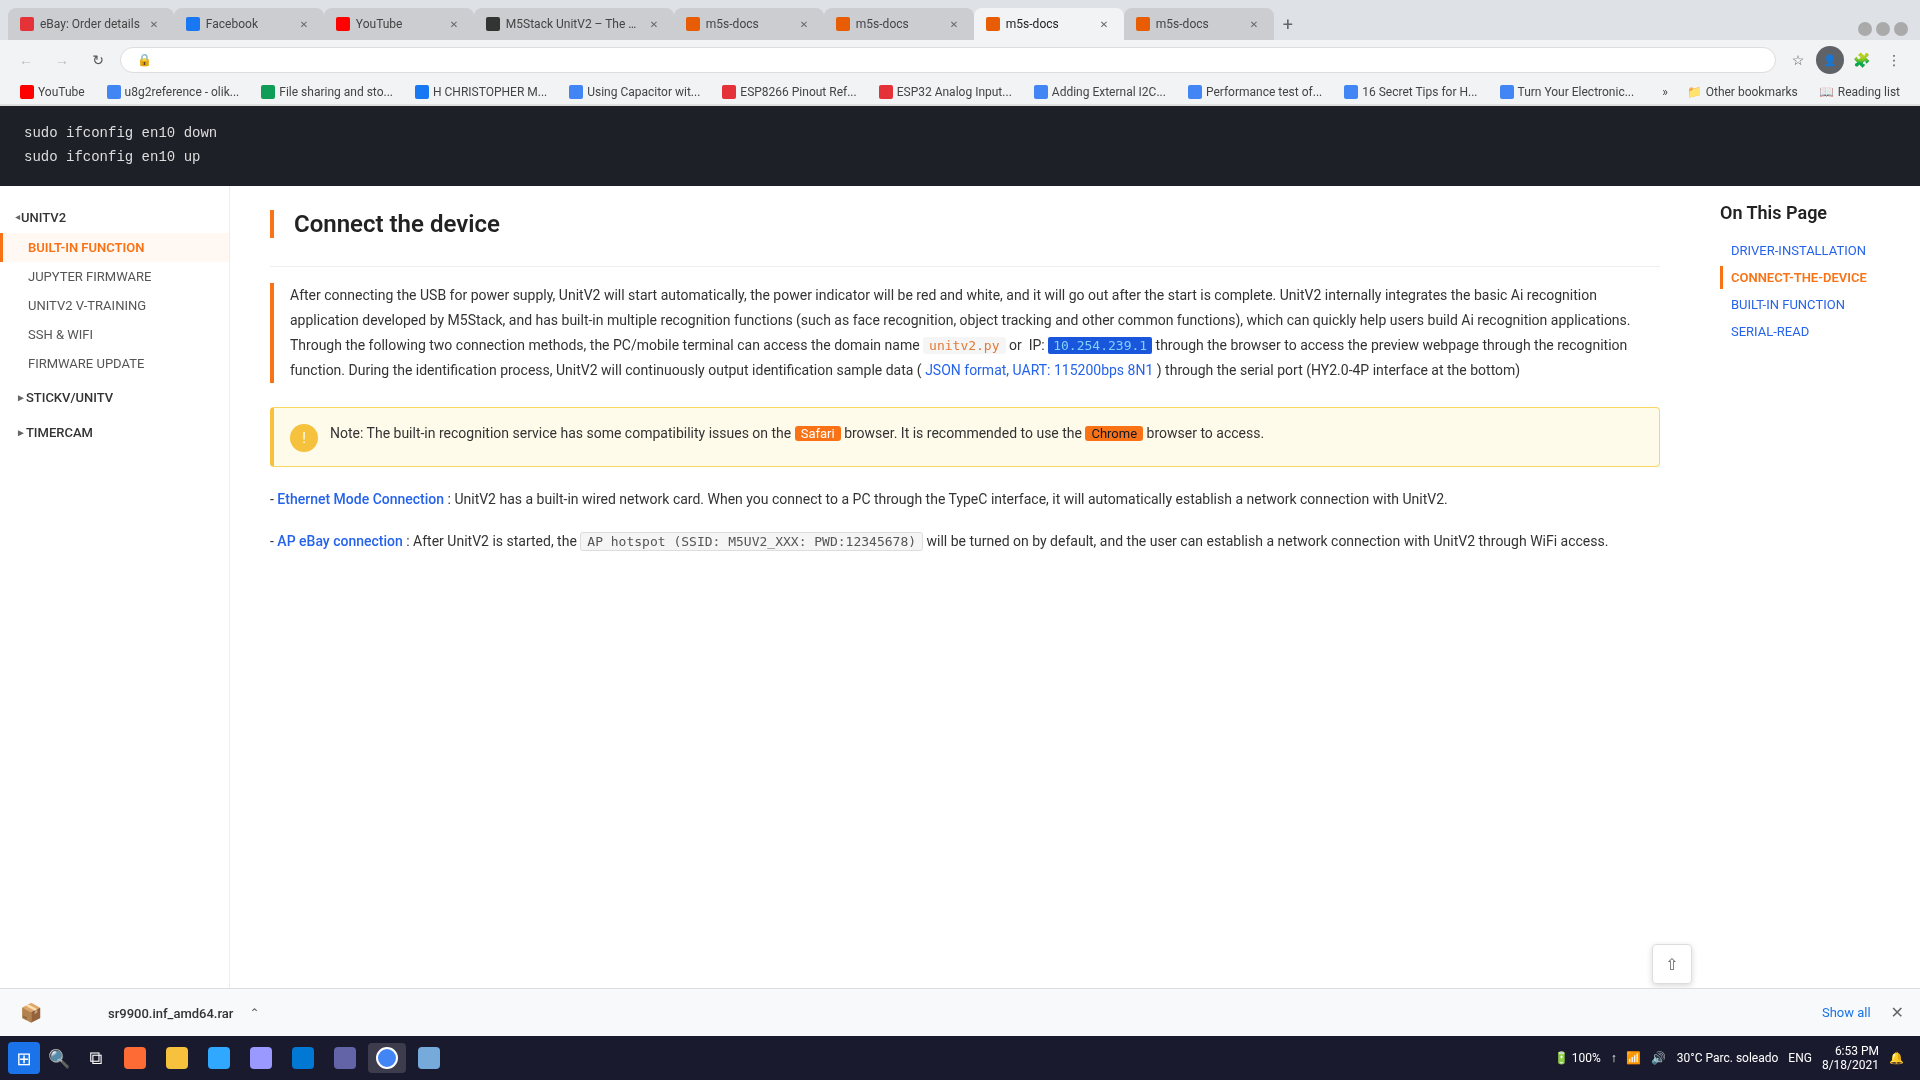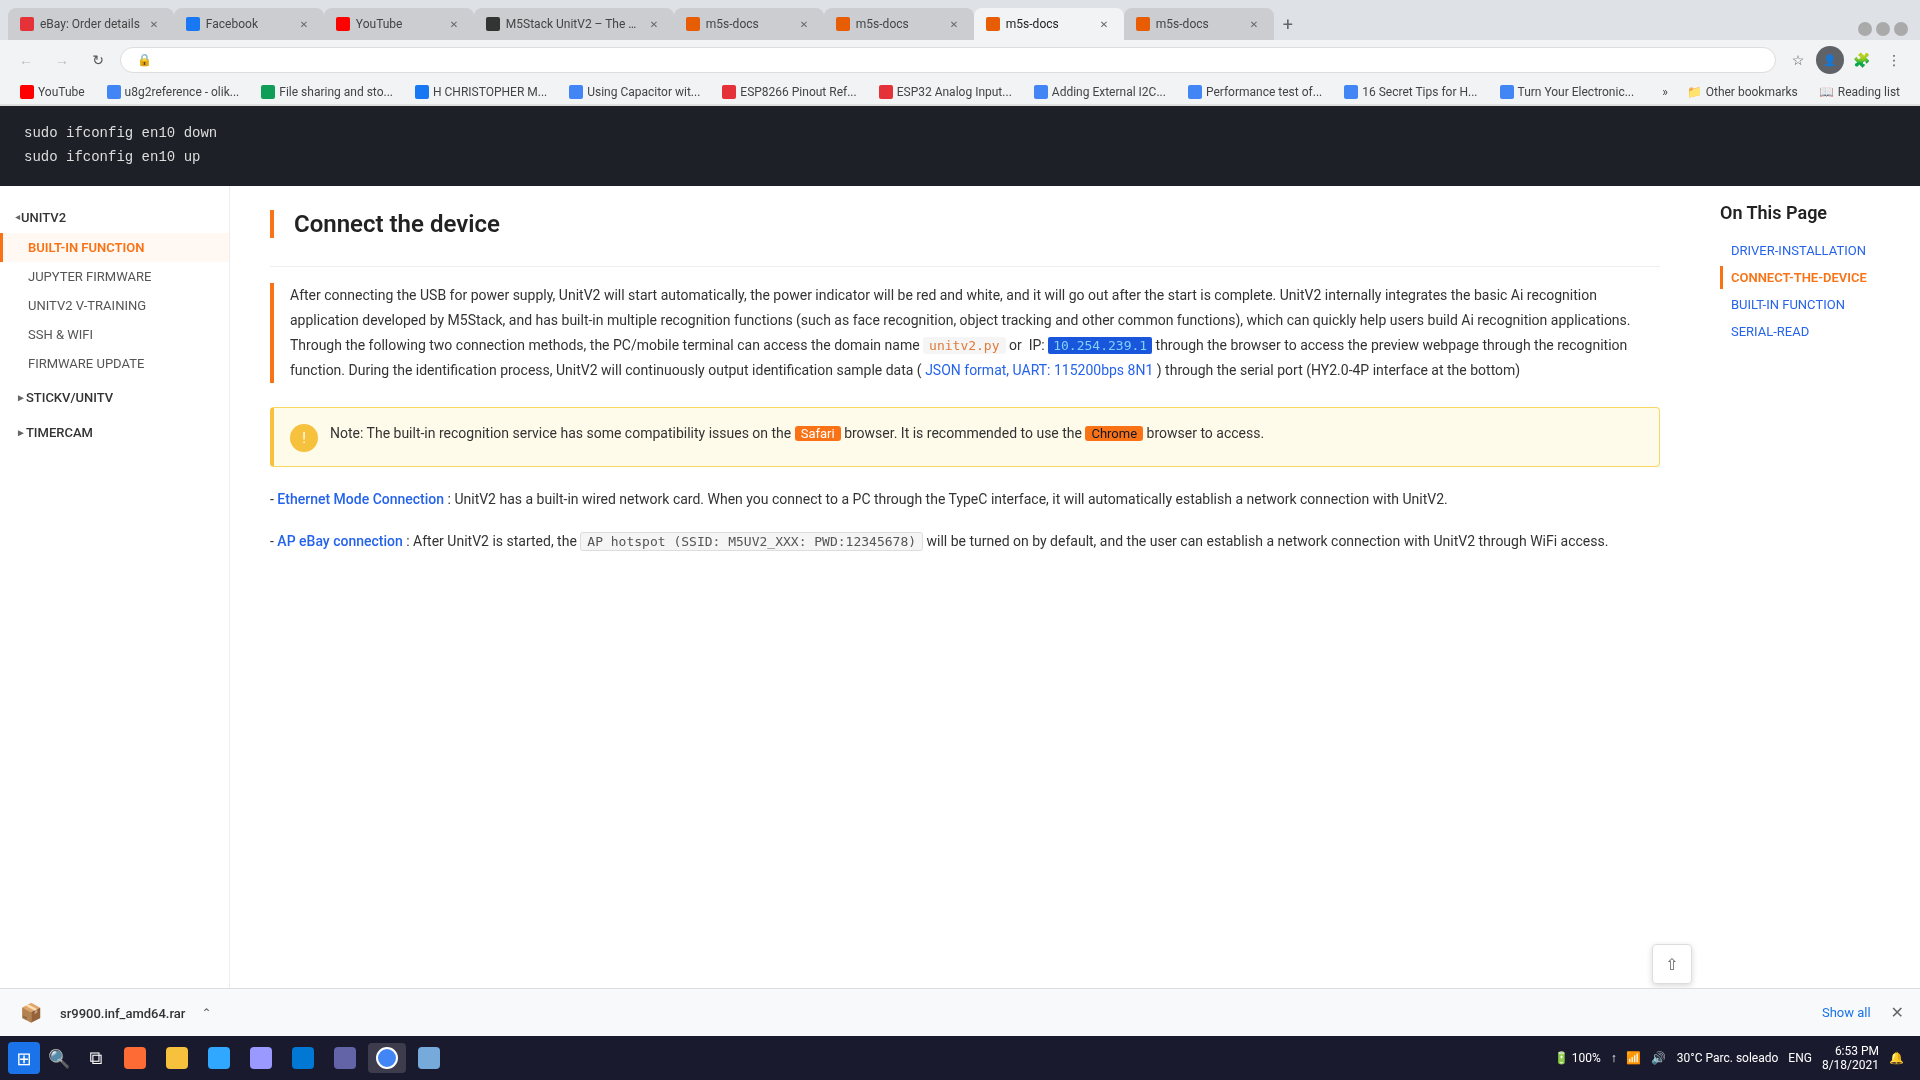--- a/index.html
+++ b/index.html
@@ -305,21 +305,21 @@
     <a href="#" class="right-panel-link">BUILT-IN FUNCTION</a>
     <a href="#" class="right-panel-link">SERIAL-READ</a>
   </div>
 </div>
 
 <div class="scroll-top-btn" style="position:fixed;right:228px;bottom:96px;">⇧</div>
 
 <div class="download-bar">
   <div class="download-icon">📦</div>
   <div>
-    <span style="font-size:13px;color:#333;font-weight:500;">sr9900.inf_amd64.rar</span>
+    <span style="font-size:13px;color:#333;font-weight:500;margin-left:48px;">sr9900.inf_amd64.rar</span>
   </div>
   <div class="download-actions">
     <span class="download-arrow">⌃</span>
   </div>
   <div class="download-spacer"></div>
   <span class="show-all-btn">Show all</span>
   <span class="download-close">✕</span>
 </div>
 
 <div class="taskbar">

